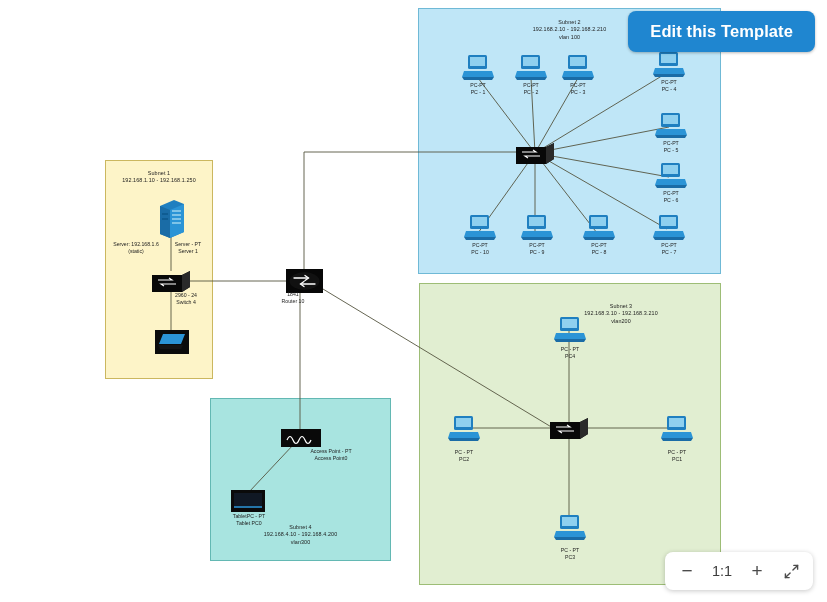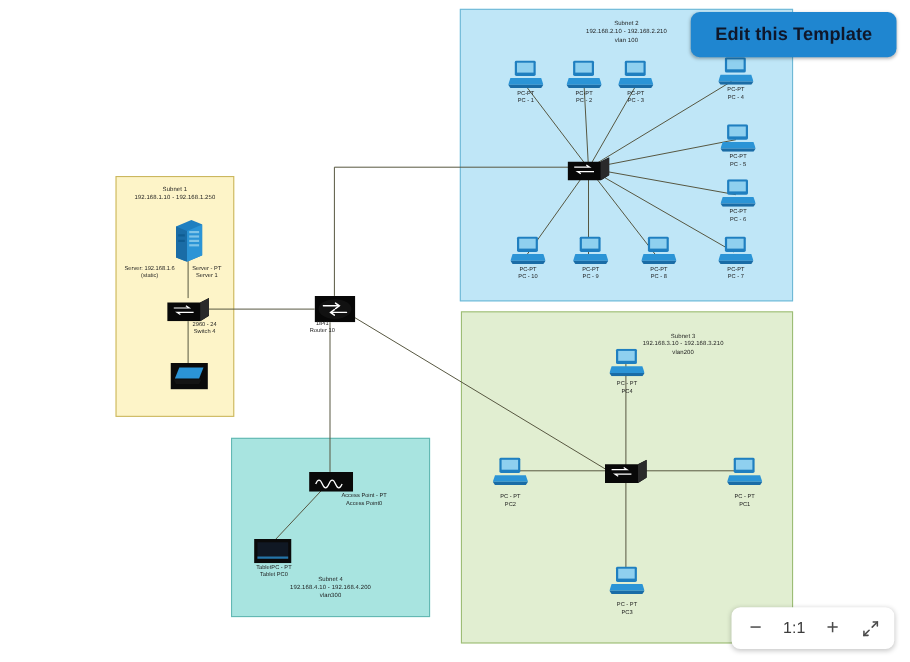--- a/index.html
+++ b/index.html
@@ -7,21 +7,21 @@
        font-family:"Liberation Sans",sans-serif;color:#1a1a1a;}
   #canvas{position:absolute;left:0;top:0;width:827px;height:602px;}
   .subnet{position:absolute;box-sizing:border-box;}
   .subnet-title{position:absolute;width:100%;text-align:center;font-size:5.4px;
                 line-height:7.4px;color:#1c1c1c;letter-spacing:.1px;}
   .node{position:absolute;}
   .node-label{position:absolute;text-align:center;font-size:5.2px;line-height:7.2px;
               color:#1d1d1d;white-space:nowrap;}
   svg.wires{position:absolute;left:0;top:0;width:827px;height:602px;overflow:visible;}
   
-  #edit-btn{position:absolute;right:12px;top:11px;background:#1f86d0;color:#0f172a;
+  #edit-btn{position:absolute;right:12px;top:11px;background:#1f86d0;color:#ffffff;
             border:none;border-radius:8px;padding:0 22px;height:41px;font-size:16.5px;
             font-weight:bold;font-family:"Liberation Sans",sans-serif;cursor:pointer;
             box-shadow:0 1px 3px rgba(0,0,0,.28);letter-spacing:.1px;}
   #zoom-bar{position:absolute;right:14px;bottom:12px;height:38px;background:#fff;
             border-radius:8px;box-shadow:0 1px 5px rgba(0,0,0,.22);display:flex;
             align-items:center;padding:0 6px;gap:2px;}
   .zbtn{width:32px;height:32px;display:flex;align-items:center;justify-content:center;
         border:none;background:transparent;cursor:pointer;color:#4b4b4b;font-size:19px;
         font-family:"Liberation Sans",sans-serif;border-radius:5px;}
   #zoom-level{min-width:34px;text-align:center;font-size:14.5px;color:#3d3d3d;

